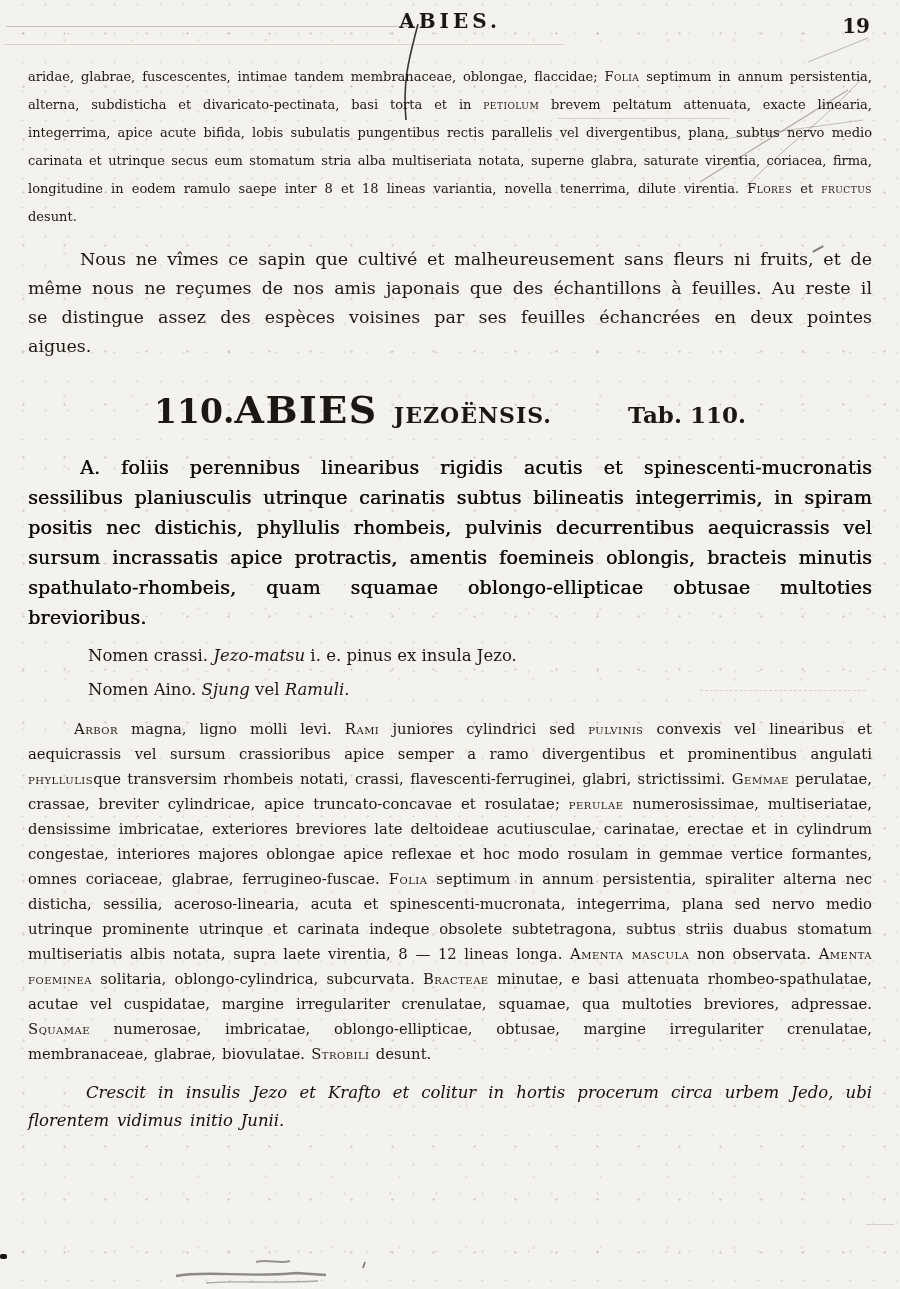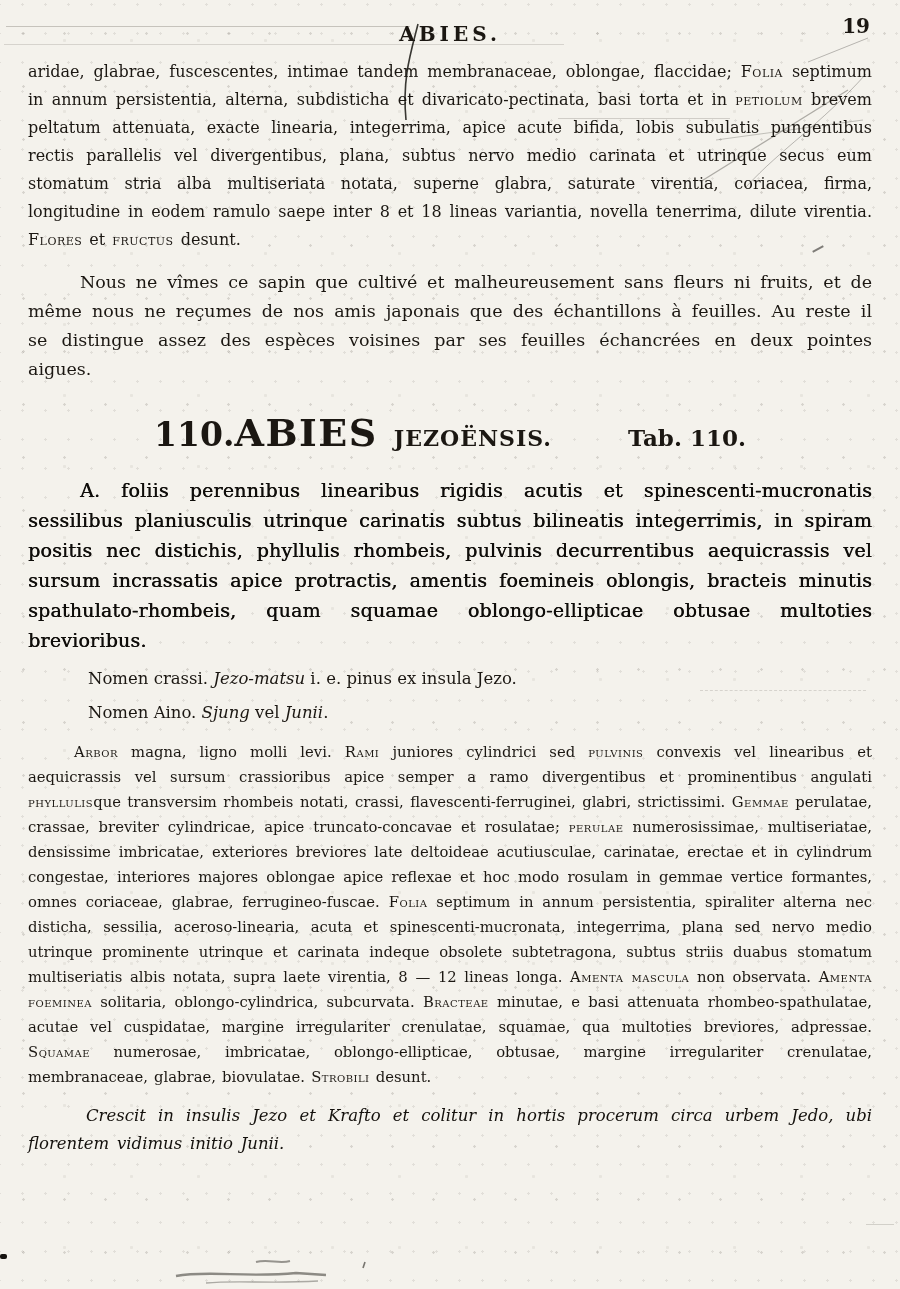--- a/index.html
+++ b/index.html
@@ -18,29 +18,29 @@
     color:#1b1712;
     background-color:#f4f2ec;
     background-image:
       radial-gradient(rgba(62,56,46,.16) 1px, transparent 1.3px),
       radial-gradient(rgba(62,56,46,.10) 1px, transparent 1.2px),
       radial-gradient(rgba(62,56,46,.07) 1.3px, transparent 1.6px);
     background-size:41px 53px, 23px 29px, 67px 71px;
     background-position:3px 7px, 11px 19px, 31px 5px;
   }
   
-  .running-head{position:relative;height:30px;padding-top:22px;}
+  .running-head{position:relative;height:30px;padding-top:9px;}
   .rt{
     position:absolute;left:50%;transform:translateX(-50%);
     font-weight:bold;font-size:20px;letter-spacing:4px;
   }
   .pn{position:absolute;right:2px;top:14px;font-weight:bold;font-size:20px;}
   
   p{margin:0;text-align:justify;}
-  .continuation{margin-top:6px;font-size:16px;line-height:28px;word-spacing:2px;}
+  .continuation{margin-top:24px;font-size:13px;line-height:28px;word-spacing:2px;}
   .habitat{margin-top:10px;font-size:17px;line-height:24px;text-indent:88px;text-align:left;}
   .habitat .i{font-weight:bold;}
   .planet{font-family:"DejaVu Sans",sans-serif;font-size:16px;margin-left:14px;font-style:normal;}
   .explicatio{margin-top:12px;font-size:14.5px;line-height:22px;text-indent:70px;word-spacing:1px;}
   .french{margin-top:14px;font-size:17.5px;line-height:29px;word-spacing:3px;text-indent:52px;}
   .species-heading{
     display:flex;justify-content:center;align-items:baseline;
     margin:26px 0 0;white-space:nowrap;
   }
   .sp-num{font-size:33px;font-weight:bold;}
@@ -119,20 +119,20 @@
       <span class="sp-num">110.</span>
       <span class="sp-genus">ABIES</span>
       <span class="sp-epithet">JEZOËNSIS.</span>
       <span class="sp-tab">Tab. 110.</span>
     </h2>
 
     <p class="diagnosis">A. foliis perennibus linearibus rigidis acutis et spinescenti-mucronatis sessilibus planiusculis utrinque carinatis subtus bilineatis integerrimis, in spiram positis nec distichis, phyllulis rhombeis, pulvinis decurrentibus aequicrassis vel sursum incrassatis apice protractis, amentis foemineis oblongis, bracteis minutis spathulato-rhombeis, quam squamae oblongo-ellipticae obtusae multoties brevioribus.</p>
 
     <p class="nomen"><span>Nomen crassi. </span><span class="i">Jezo-matsu</span><span> i. e. pinus ex insula Jezo.</span></p>
 
-    <p class="nomen"><span>Nomen Aino.  </span><span class="i">Sjung</span><span> vel </span><span class="i">Junii</span><span>.</span></p>
+    <p class="nomen"><span>Nomen Aino.  </span><span class="i">Sjung</span><span> vel </span><span class="i">Ramuli</span><span>.</span></p>
 
     <p class="description"><span class="sc">Arbor</span><span> magna, ligno molli levi.  </span><span class="sc">Rami</span><span> juniores cylindrici sed </span><span class="sc">pulvinis</span><span> convexis vel linearibus et aequicrassis vel sursum crassioribus apice semper a ramo divergentibus et prominentibus angulati </span><span class="sc">phyllulis</span><span>que transversim rhombeis notati, crassi, flavescenti-ferruginei, glabri, strictissimi.  </span><span class="sc">Gemmae</span><span> perulatae, crassae, breviter cylindricae, apice truncato-concavae et rosulatae; </span><span class="sc">perulae</span><span> numerosissimae, multiseriatae, densissime imbricatae, exteriores breviores late deltoideae acutiusculae, carinatae, erectae et in cylindrum congestae, interiores majores oblongae apice reflexae et hoc modo rosulam in gemmae vertice formantes, omnes coriaceae, glabrae, ferrugineo-fuscae.  </span><span class="sc">Folia</span><span> septimum in annum persistentia, spiraliter alterna nec disticha, sessilia, aceroso-linearia, acuta et spinescenti-mucronata, integerrima, plana sed nervo medio utrinque prominente utrinque et carinata indeque obsolete subtetragona, subtus striis duabus stomatum multiseriatis albis notata, supra laete virentia, 8 — 12 lineas longa.  </span><span class="sc">Amenta mascula</span><span> non observata.  </span><span class="sc">Amenta foeminea</span><span> solitaria, oblongo-cylindrica, subcurvata.  </span><span class="sc">Bracteae</span><span> minutae, e basi attenuata rhombeo-spathulatae, acutae vel cuspidatae, margine irregulariter crenulatae, squamae, qua multoties breviores, adpressae.  </span><span class="sc">Squamae</span><span> numerosae, imbricatae, oblongo-ellipticae, obtusae, margine irregulariter crenulatae, membranaceae, glabrae, biovulatae.  </span><span class="sc">Strobili</span><span> desunt.</span></p>
 
     <p class="distribution">Crescit in insulis Jezo et Krafto et colitur in hortis procerum circa urbem Jedo, ubi florentem vidimus initio Junii.</p>
 
   </main>
 </div>
 
 </body></html>

